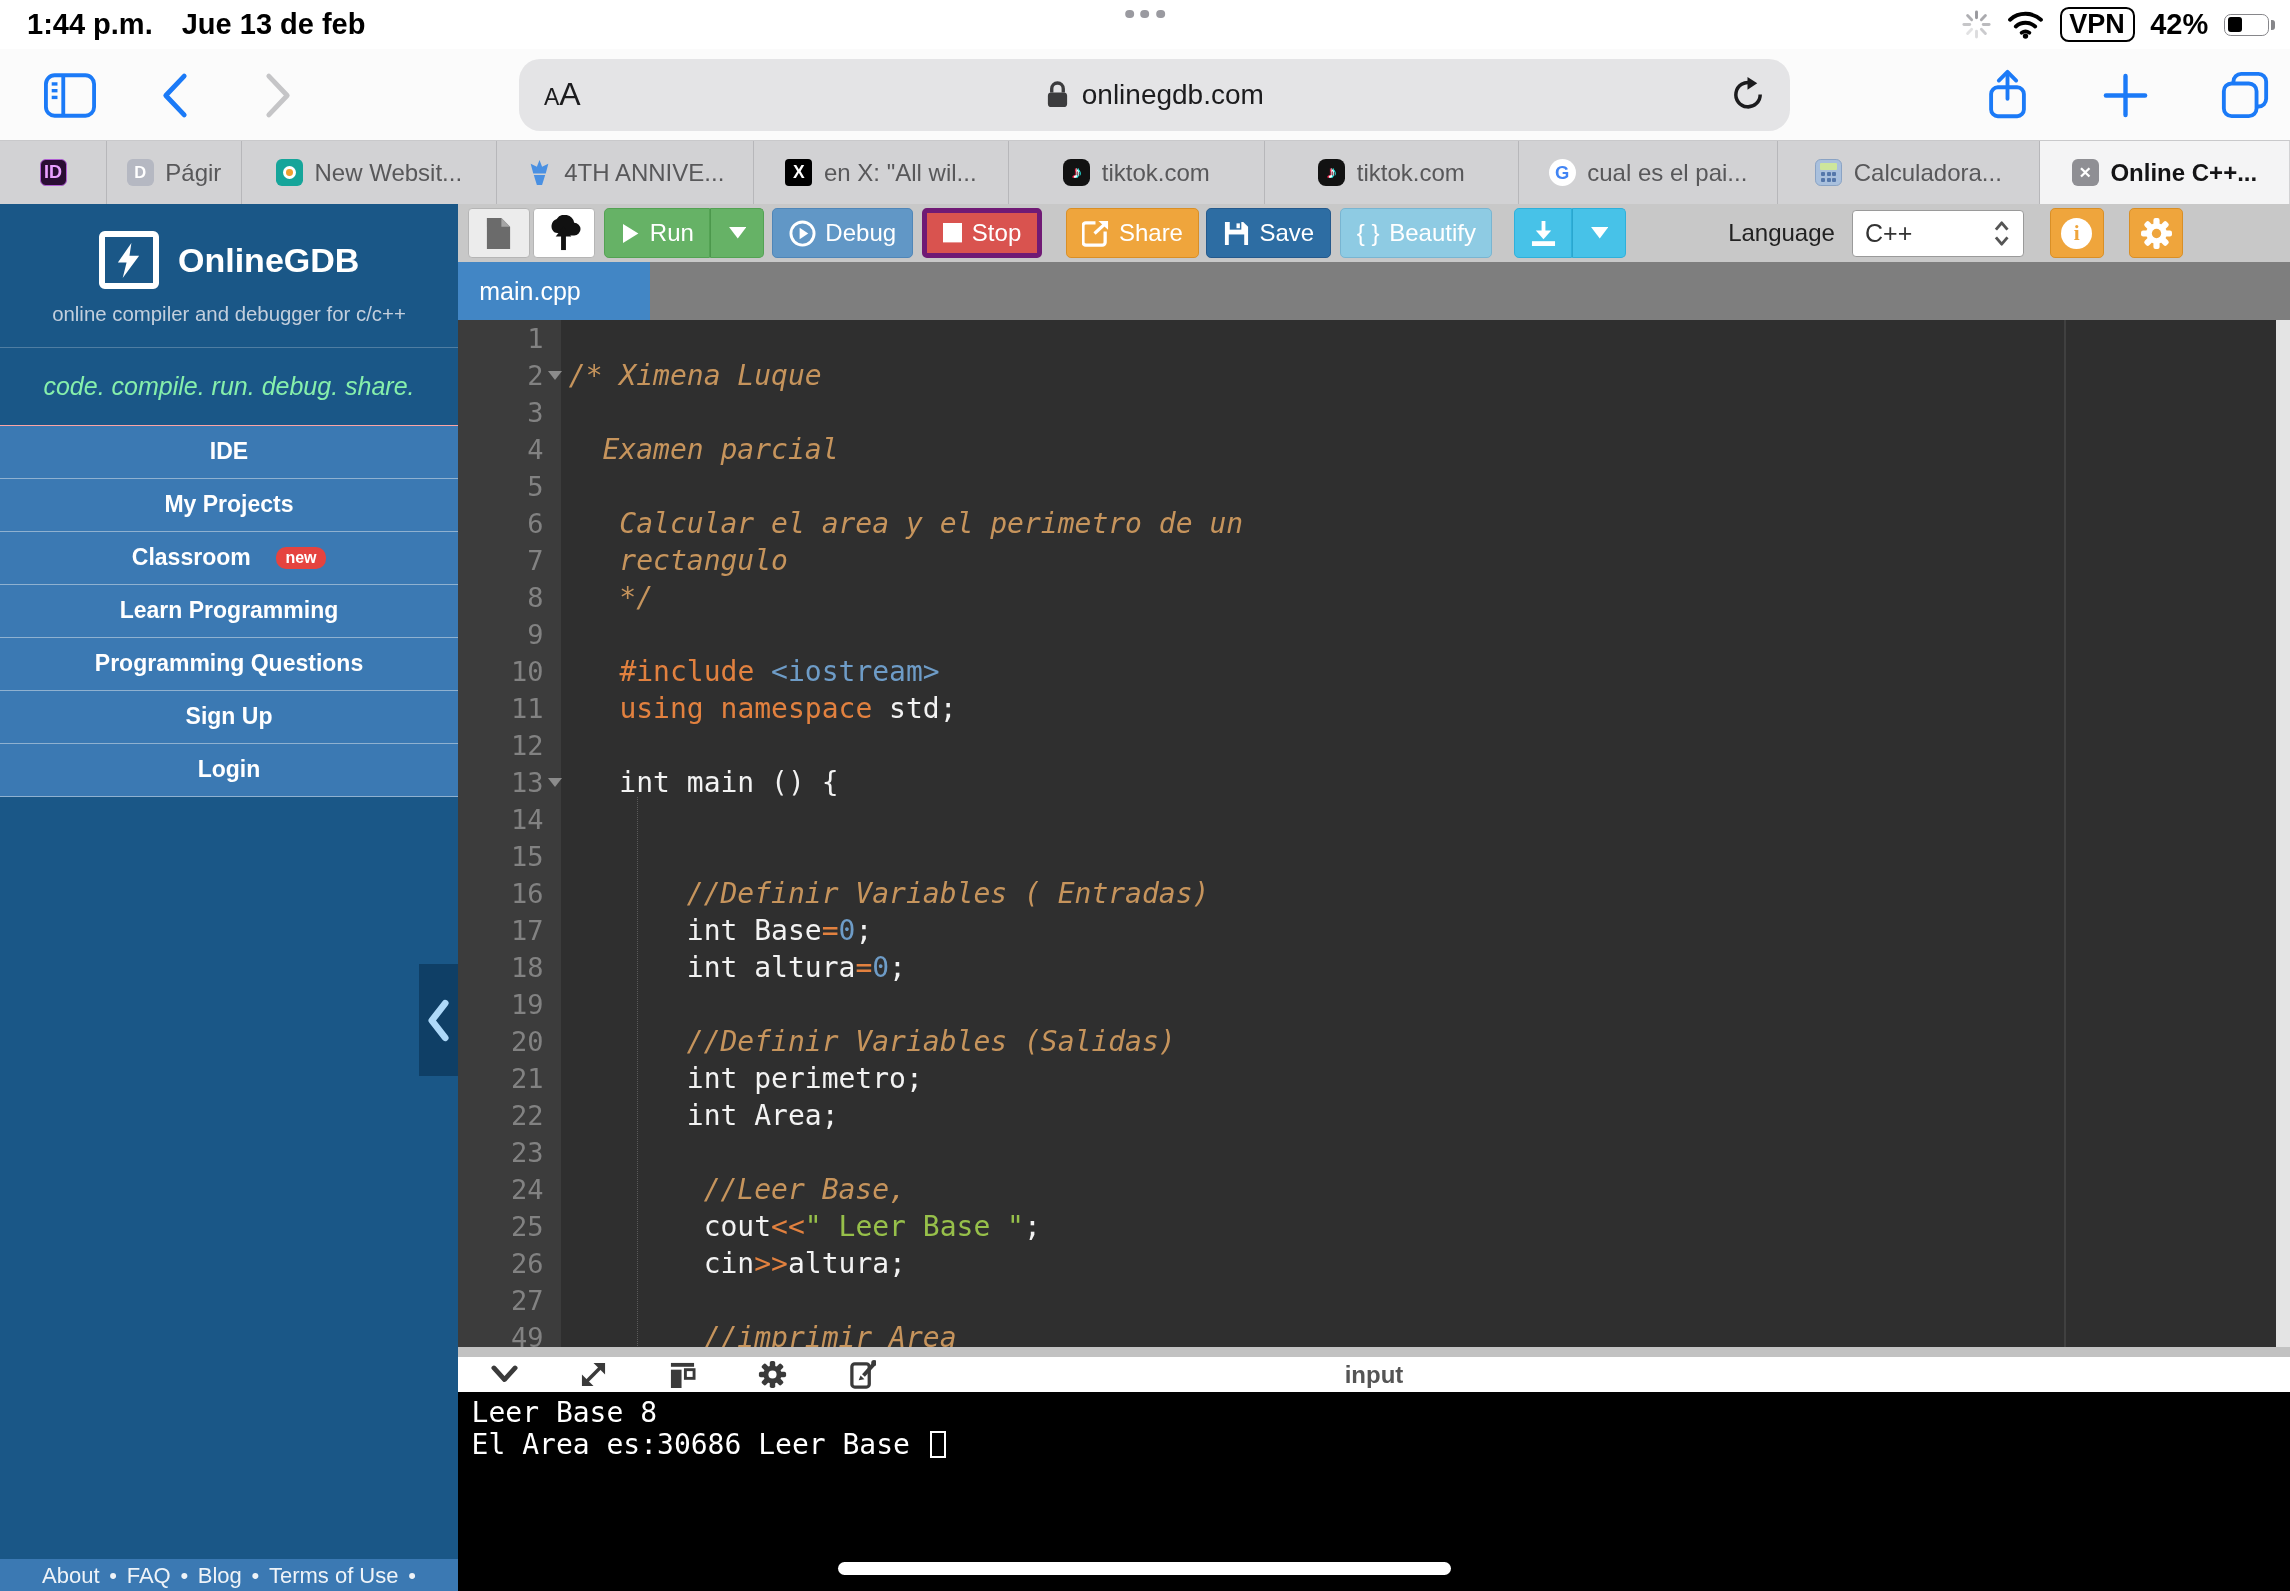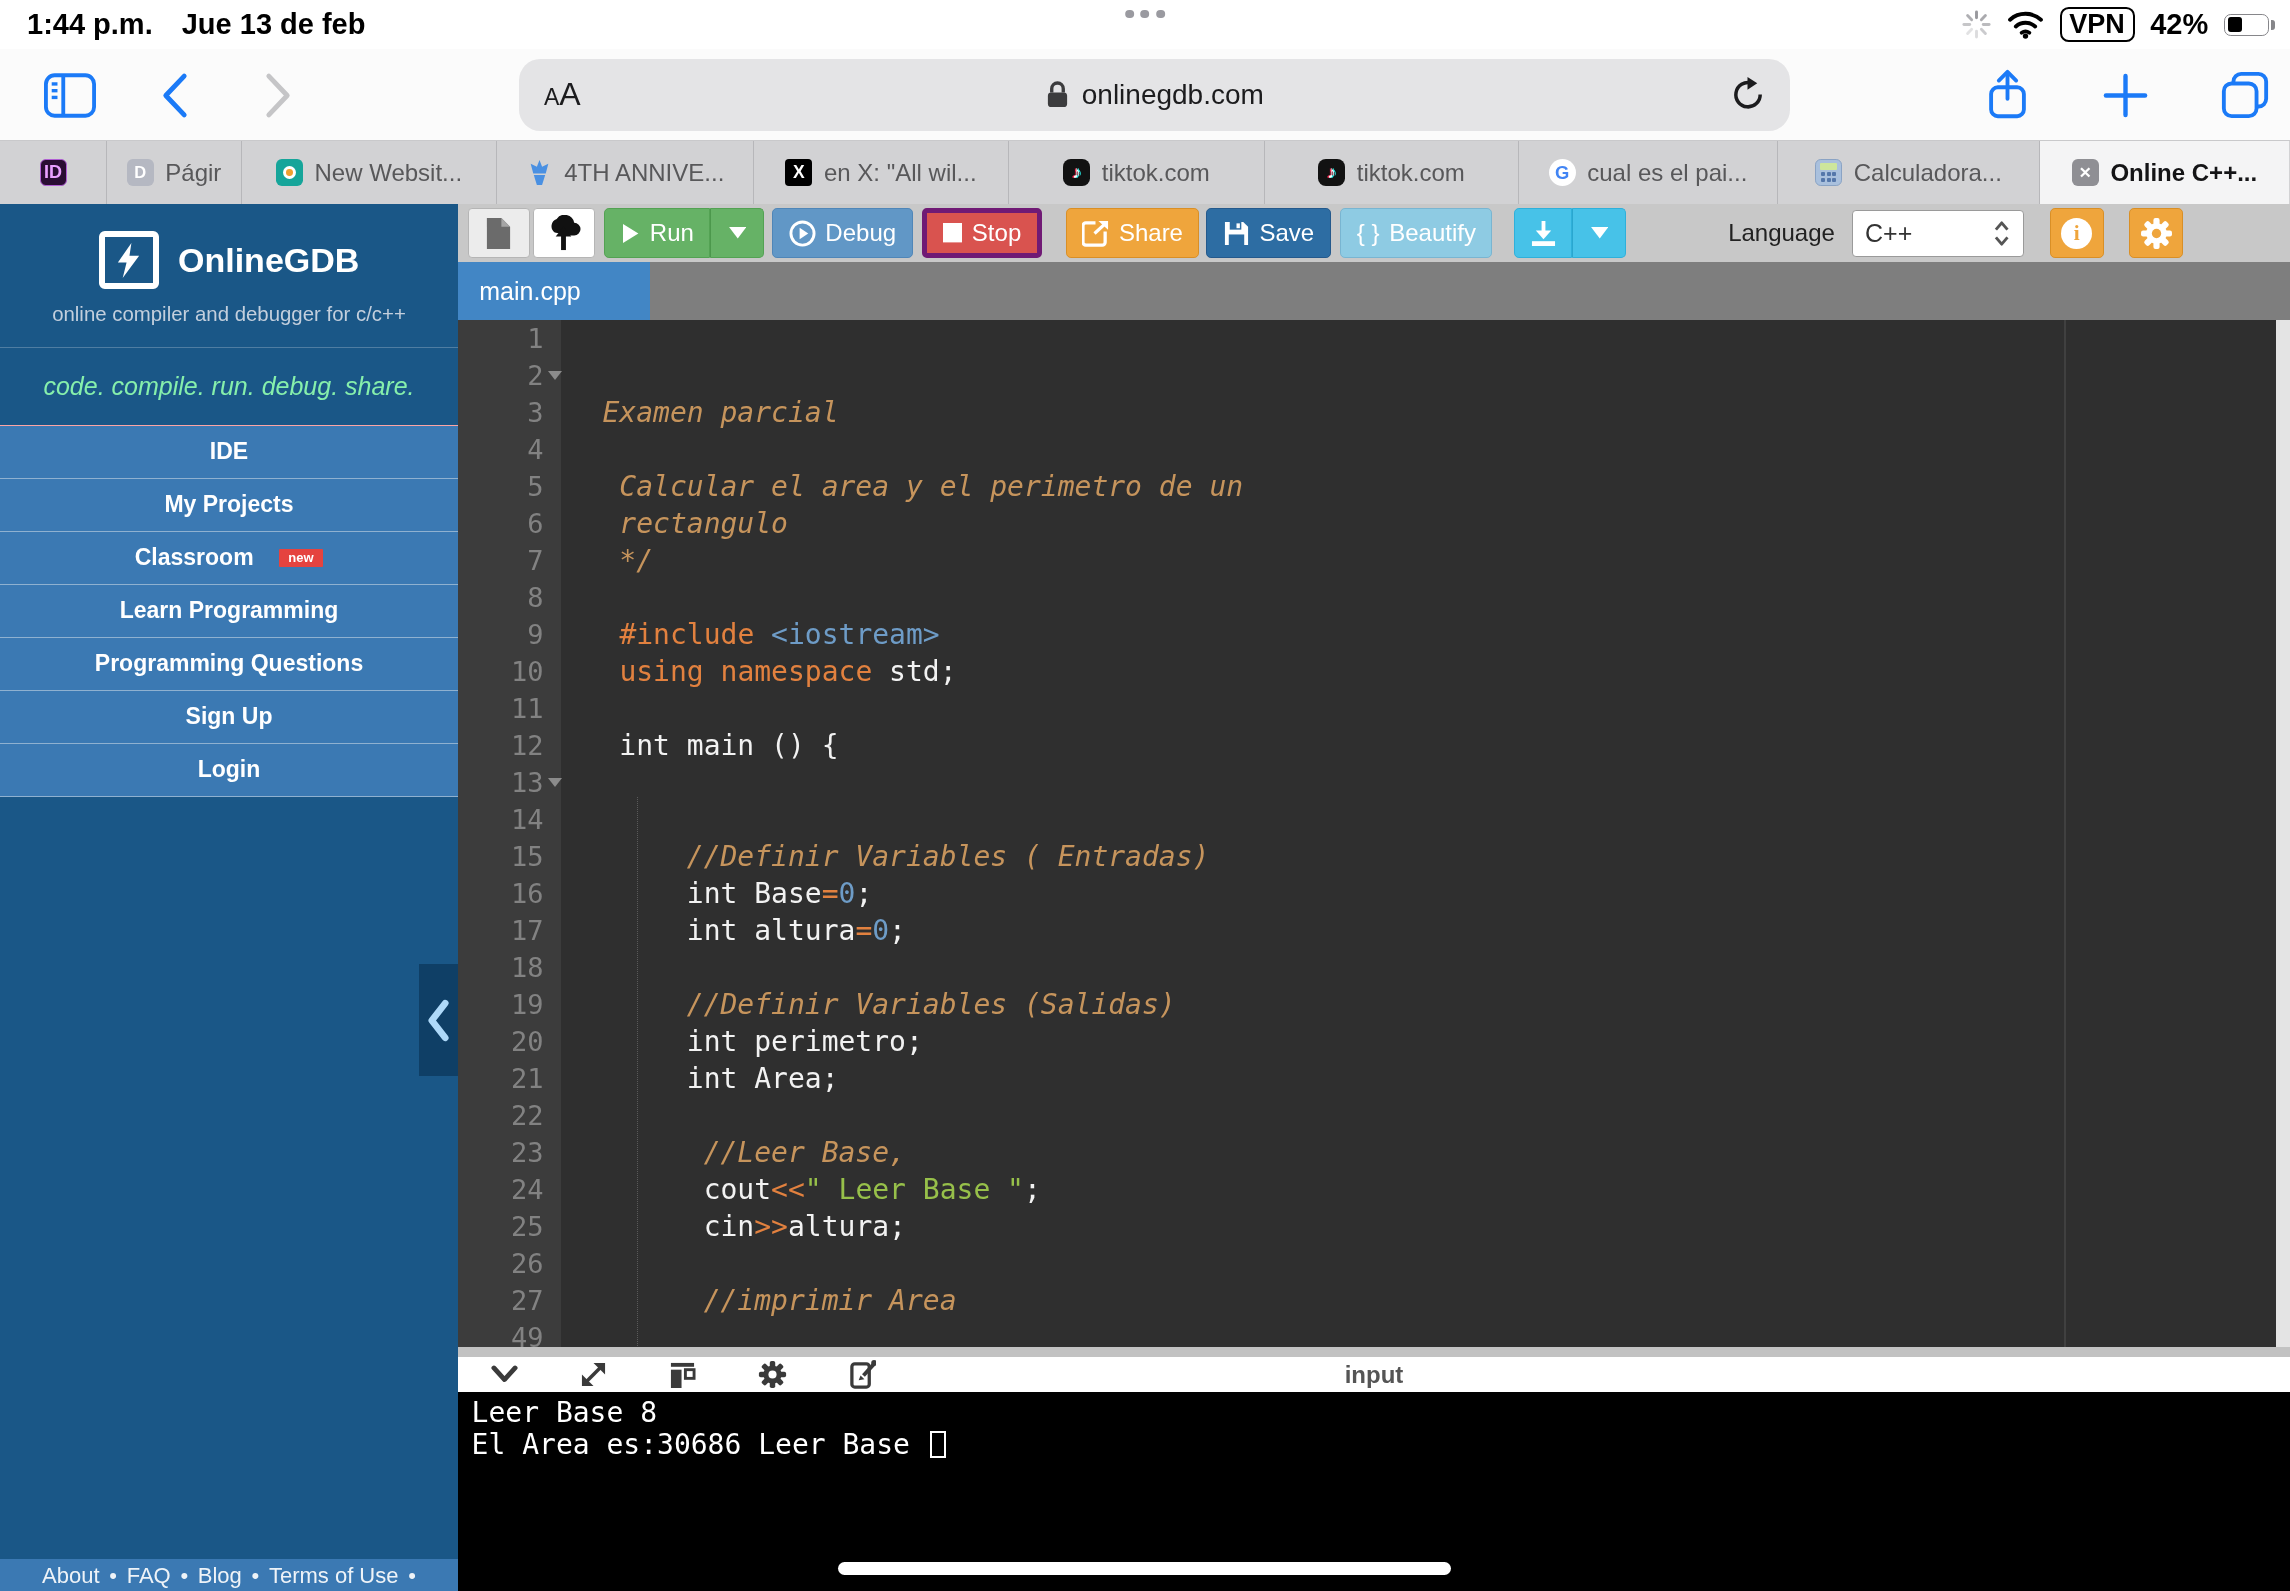--- a/index.html
+++ b/index.html
@@ -51,21 +51,21 @@
   
   .sidebar { position:absolute; left:0; top:204px; width:458px; height:1388px; background:#1a5787; color:#fff; }
   .brand-row { display:flex; align-items:center; justify-content:center; gap:19.4px; padding-top:27px; }
   .bolt-box { width:60px; height:58px; border:6.8px solid #fff; border-radius:5.8px; display:flex; align-items:center; justify-content:center; }
   .brand { font-size:34px; font-weight:700; }
   .side-sub { margin-top:13.6px; text-align:center; font-size:20.4px; color:#c3cfdd; }
   .side-div { border-top:1px solid #4f7da2; margin-top:21.3px; }
   .tagline { padding:24px 9.7px; text-align:center; font-style:italic; font-size:25px; color:#86efac; border-bottom:1px solid #fca5a5; }
   .menu-item { height:53px; background:#3b79b3; border-bottom:1px solid #8fb1d0; display:flex; align-items:center; justify-content:center;
     font-size:23px; font-weight:700; cursor:pointer; }
-  .badge-new { background:#e5433f; color:#fff; font-size:13px; font-weight:700; padding:1.9px 9.7px; border-radius:1px; margin-left:25px; }
+  .badge-new { background:#e5433f; color:#fff; font-size:16px; font-weight:700; padding:1.9px 9.7px; border-radius:10px; margin-left:25px; }
   .collapse-handle { position:absolute; left:419px; top:760px; width:39px; height:112px; background:#0f3f66;
     display:flex; align-items:center; justify-content:center; }
   .side-footer { position:absolute; left:0; bottom:0; width:458px; height:33px; background:#3b79b3;
     display:flex; align-items:center; justify-content:center; font-size:22px; color:#eef3f8; gap:9.7px; }
   .side-footer .blt { color:#eef3f8; }
 
   
   .main { position:absolute; left:458px; top:204px; width:1832px; height:1388px; background:#b91c1c; }
   .ide-toolbar { position:absolute; left:0; top:0; width:1832px; height:58px; background:#c8c8c8; display:flex; align-items:center; padding-left:9.7px; }
   .tb { height:50px; display:flex; align-items:center; justify-content:center; gap:9.7px; font-size:24px; color:#fff; border-radius:4.9px; padding:0 15.5px; cursor:pointer; }
@@ -473,20 +473,21 @@
           <div class="ln">22</div>
           <div class="ln">23</div>
           <div class="ln">24</div>
           <div class="ln">25</div>
           <div class="ln">26</div>
           <div class="ln">27</div>
           <div class="ln">49</div>
         </div>
       <div class="code" id="code-lines">
           <div class="cl"></div>
+          <div class="cl"><span class="tk-cm">/* Ximena Luque</span></div>
           <div class="cl"></div>
           <div class="cl"><span class="tk-cm">  Examen parcial</span></div>
           <div class="cl"></div>
           <div class="cl"><span class="tk-cm">   Calcular el area y el perimetro de un</span></div>
           <div class="cl"><span class="tk-cm">   rectangulo</span></div>
           <div class="cl"><span class="tk-cm">   */</span></div>
           <div class="cl"></div>
           <div class="cl"><span class="tk-pl">   </span><span class="tk-kw">#include</span><span class="tk-pl"> </span><span class="tk-ty">&lt;iostream&gt;</span></div>
           <div class="cl"><span class="tk-pl">   </span><span class="tk-kw">using namespace</span><span class="tk-pl"> std;</span></div>
           <div class="cl"></div>

